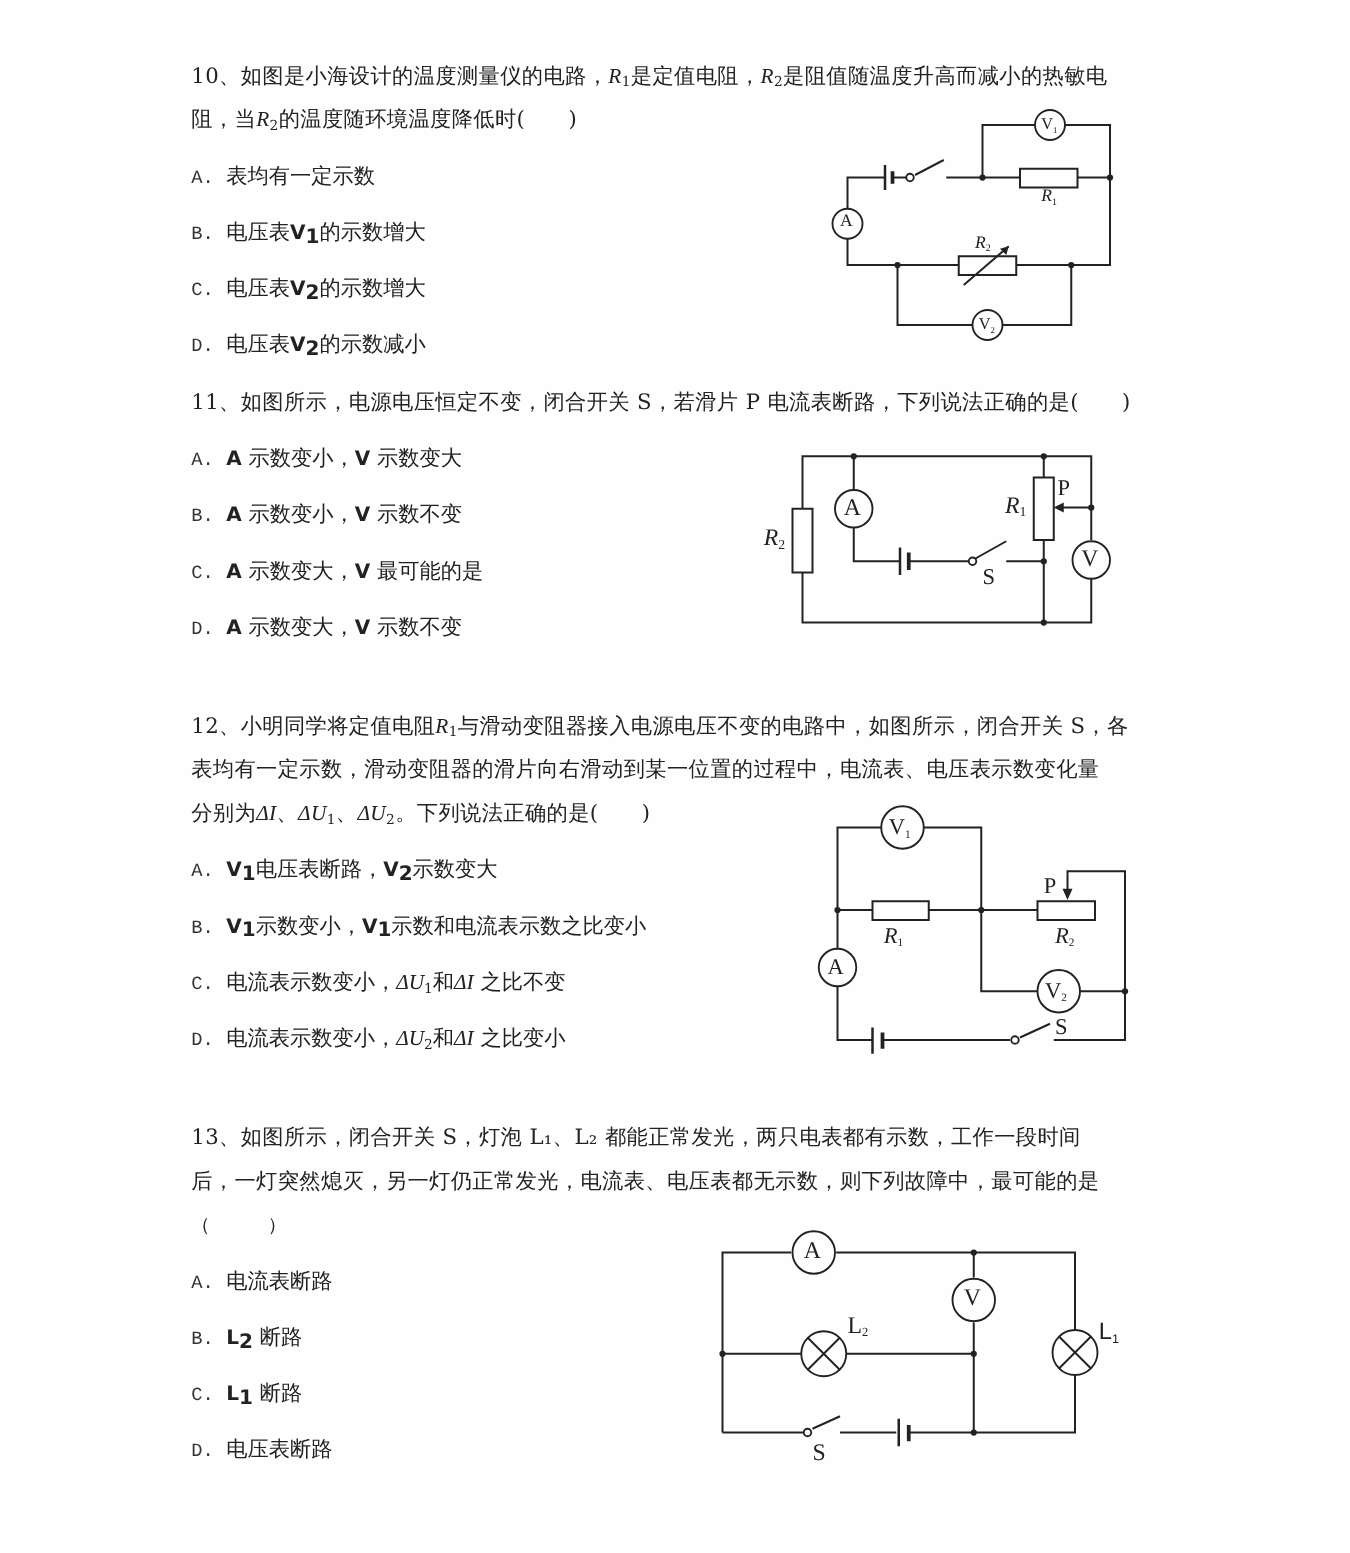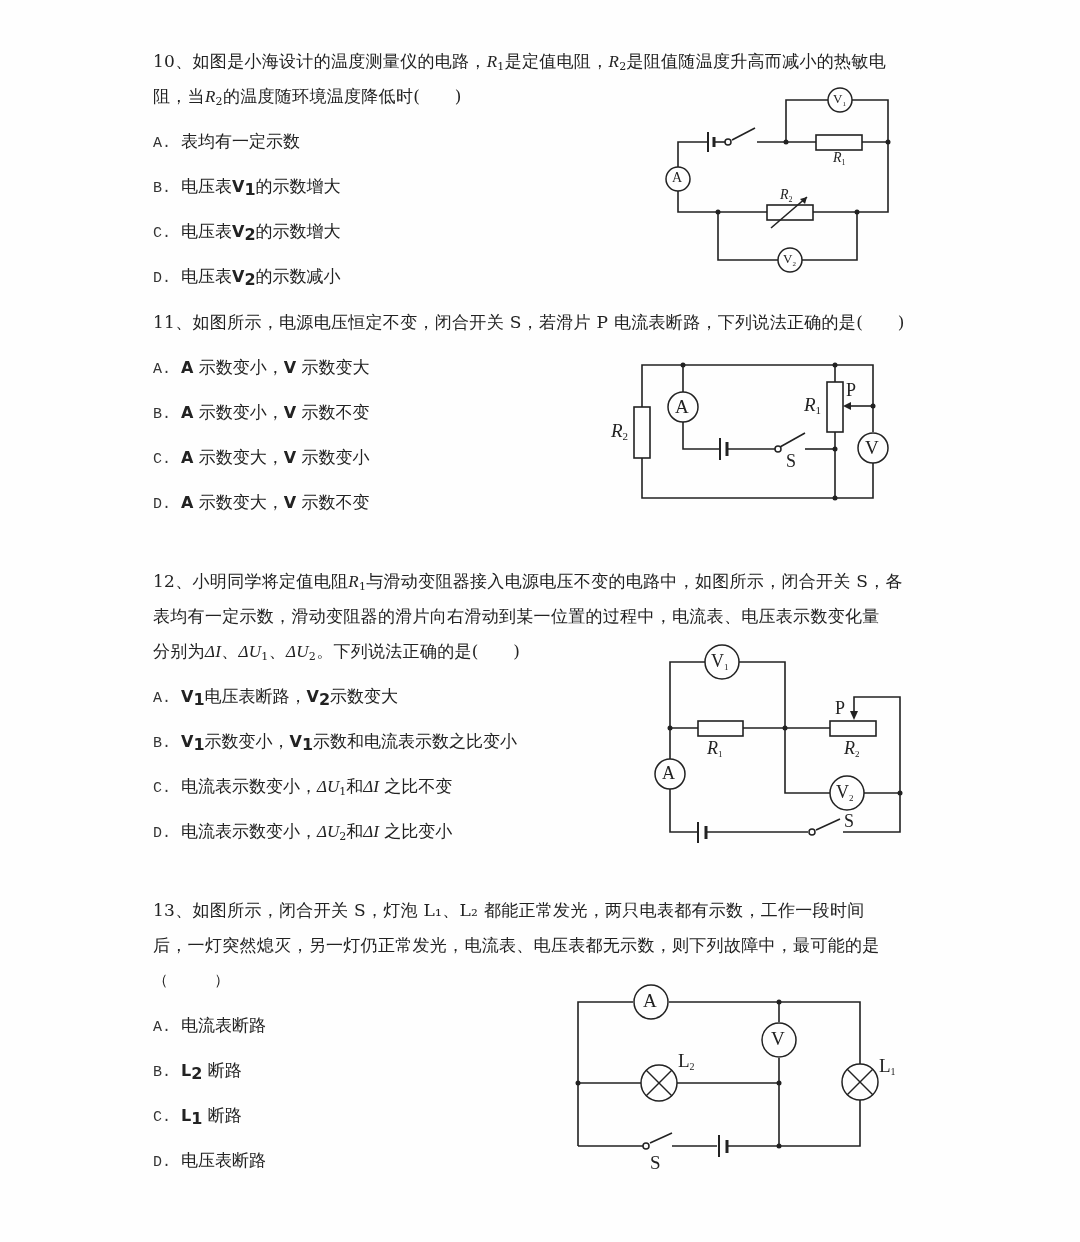--- a/index.html
+++ b/index.html
@@ -68,21 +68,21 @@
   <div style="position:absolute;left:833px;top:91px;font-size:13px;font-family:'Liberation Serif',serif"><span>V</span><sub style="font-size:7px">1</sub></div>
   <div style="position:absolute;left:783px;top:251px;font-size:13px;font-family:'Liberation Serif',serif"><span>V</span><sub style="font-size:7px">2</sub></div>
   <div class="m" style="position:absolute;left:833px;top:150px;font-size:14px"><span>R</span><sub style="font-size:8px;font-style:normal">1</sub></div>
   <div class="m" style="position:absolute;left:780px;top:187px;font-size:14px"><span>R</span><sub style="font-size:8px;font-style:normal">2</sub></div>
 </div>
 
 <div>
   <div class="q-line" style="top:311px"><span>11、</span><span>如图所示，电源电压恒定不变，闭合开关 S，若滑片 P 电流表断路，下列说法正确的是(　　)</span></div>
   <div class="opt" style="top:356px"><span class="lbl">A.</span><span class="b">A</span> <span>示数变小，</span><span class="b">V</span> <span>示数变大</span></div>
   <div class="opt" style="top:401px"><span class="lbl">B.</span><span class="b">A</span> <span>示数变小，</span><span class="b">V</span> <span>示数不变</span></div>
-  <div class="opt" style="top:446px"><span class="lbl">C.</span><span class="b">A</span> <span>示数变大，</span><span class="b">V</span> <span>示数变小</span></div>
+  <div class="opt" style="top:446px"><span class="lbl">C.</span><span class="b">A</span> <span>示数变大，</span><span class="b">V</span> <span>最可能的是</span></div>
   <div class="opt" style="top:491px"><span class="lbl">D.</span><span class="b">A</span> <span>示数变大，</span><span class="b">V</span> <span>示数不变</span></div>
 
   <svg class="circuit" style="left:0;top:0" width="1080" height="520" viewBox="0 0 1080 520">
     <g stroke="#222" stroke-width="1.6" fill="none">
       <path d="M642 407 V365 H873 V432"></path>
       <path d="M642 458 V498 H873 V463"></path>
       <rect x="634" y="407" width="16" height="51" fill="#fefefe"></rect>
       <path d="M683 365 V395 M683 419 V449 H720"></path>
       <line x1="720" y1="438" x2="720" y2="460" stroke-width="2"></line>
       <line x1="727" y1="442" x2="727" y2="456" stroke-width="3"></line>
@@ -198,15 +198,15 @@
     <g stroke="#222" stroke-width="1.5">
       <line x1="646" y1="1070" x2="672" y2="1096"></line>
         <line x1="672" y1="1070" x2="646" y2="1096"></line>
       <line x1="847" y1="1069" x2="873" y2="1095"></line>
         <line x1="873" y1="1069" x2="847" y2="1095"></line>
     </g>
   </svg>
   <div style="position:absolute;left:643px;top:990px;font-size:19px;font-family:'Liberation Serif',serif">A</div>
   <div style="position:absolute;left:771px;top:1028px;font-size:19px;font-family:'Liberation Serif',serif">V</div>
   <div style="position:absolute;left:678px;top:1050px;font-size:19px;font-family:'Liberation Serif',serif"><span>L</span><sub style="font-size:10px">2</sub></div>
-  <div style="position:absolute;left:879px;top:1055px;font-size:19px;font-family:Liberation Serif, serif"><span>L</span><sub style="font-size:10px">1</sub></div>
+  <div style="position:absolute;left:879px;top:1055px;font-size:19px;font-family:Liberation Sans, sans-serif"><span>L</span><sub style="font-size:10px">1</sub></div>
   <div style="position:absolute;left:650px;top:1152px;font-size:19px;font-family:'Liberation Serif',serif">S</div>
 </div>
 
 </body></html>

